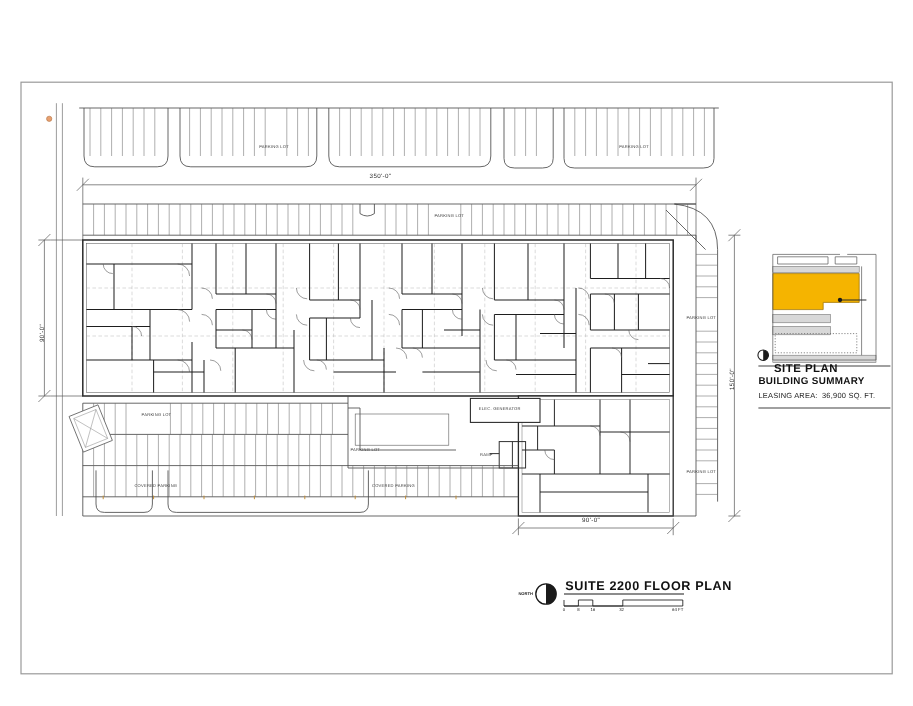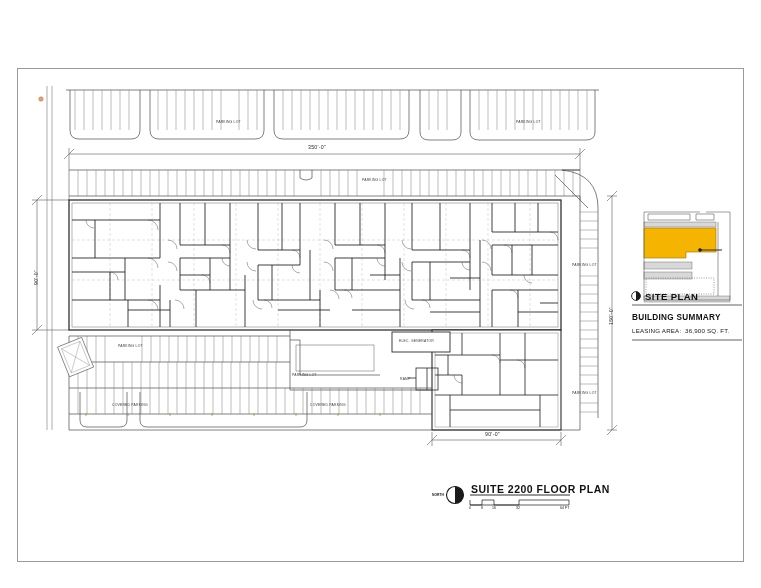--- a/index.html
+++ b/index.html
@@ -571,21 +571,21 @@
   <div class="lbl tiny" style="left:310px;top:403px;">COVERED PARKING</div>
 
   <div class="lbl tiny" style="left:399px;top:339px;">ELEC. GENERATOR</div>
   <div class="lbl tiny" style="left:400px;top:377px;">RAMP</div>
 
   <div class="lbl dim" style="left:308px;top:144px;">350'-0"</div>
   <div class="lbl dim vert" style="left:33px;top:285px;">90'-0"</div>
   <div class="lbl dim vert" style="left:608px;top:325px;">150'-0"</div>
   <div class="lbl dim" style="left:485px;top:431px;">90'-0"</div>
 
-  <div class="lbl panel-title" style="left:645px;top:291px;">SITE PLAN</div>
+  <div class="lbl panel-title" style="left:645px;top:302px;">SITE PLAN</div>
   <div class="lbl panel-sub" style="left:632px;top:313px;">BUILDING SUMMARY</div>
   <div class="lbl panel-txt" style="left:632px;top:327px;">LEASING AREA:</div>
   <div class="lbl panel-txt" style="left:685px;top:327px;">36,900 SQ. FT.</div>
 
   <div class="lbl north-txt" style="left:432px;top:493px;">NORTH</div>
   <div class="lbl plan-title" style="left:471px;top:483px;">SUITE 2200 FLOOR PLAN</div>
   <div class="lbl scale-num" style="left:469px;top:506px;">0</div>
   <div class="lbl scale-num" style="left:481px;top:506px;">8</div>
   <div class="lbl scale-num" style="left:492px;top:506px;">16</div>
   <div class="lbl scale-num" style="left:516px;top:506px;">32</div>

